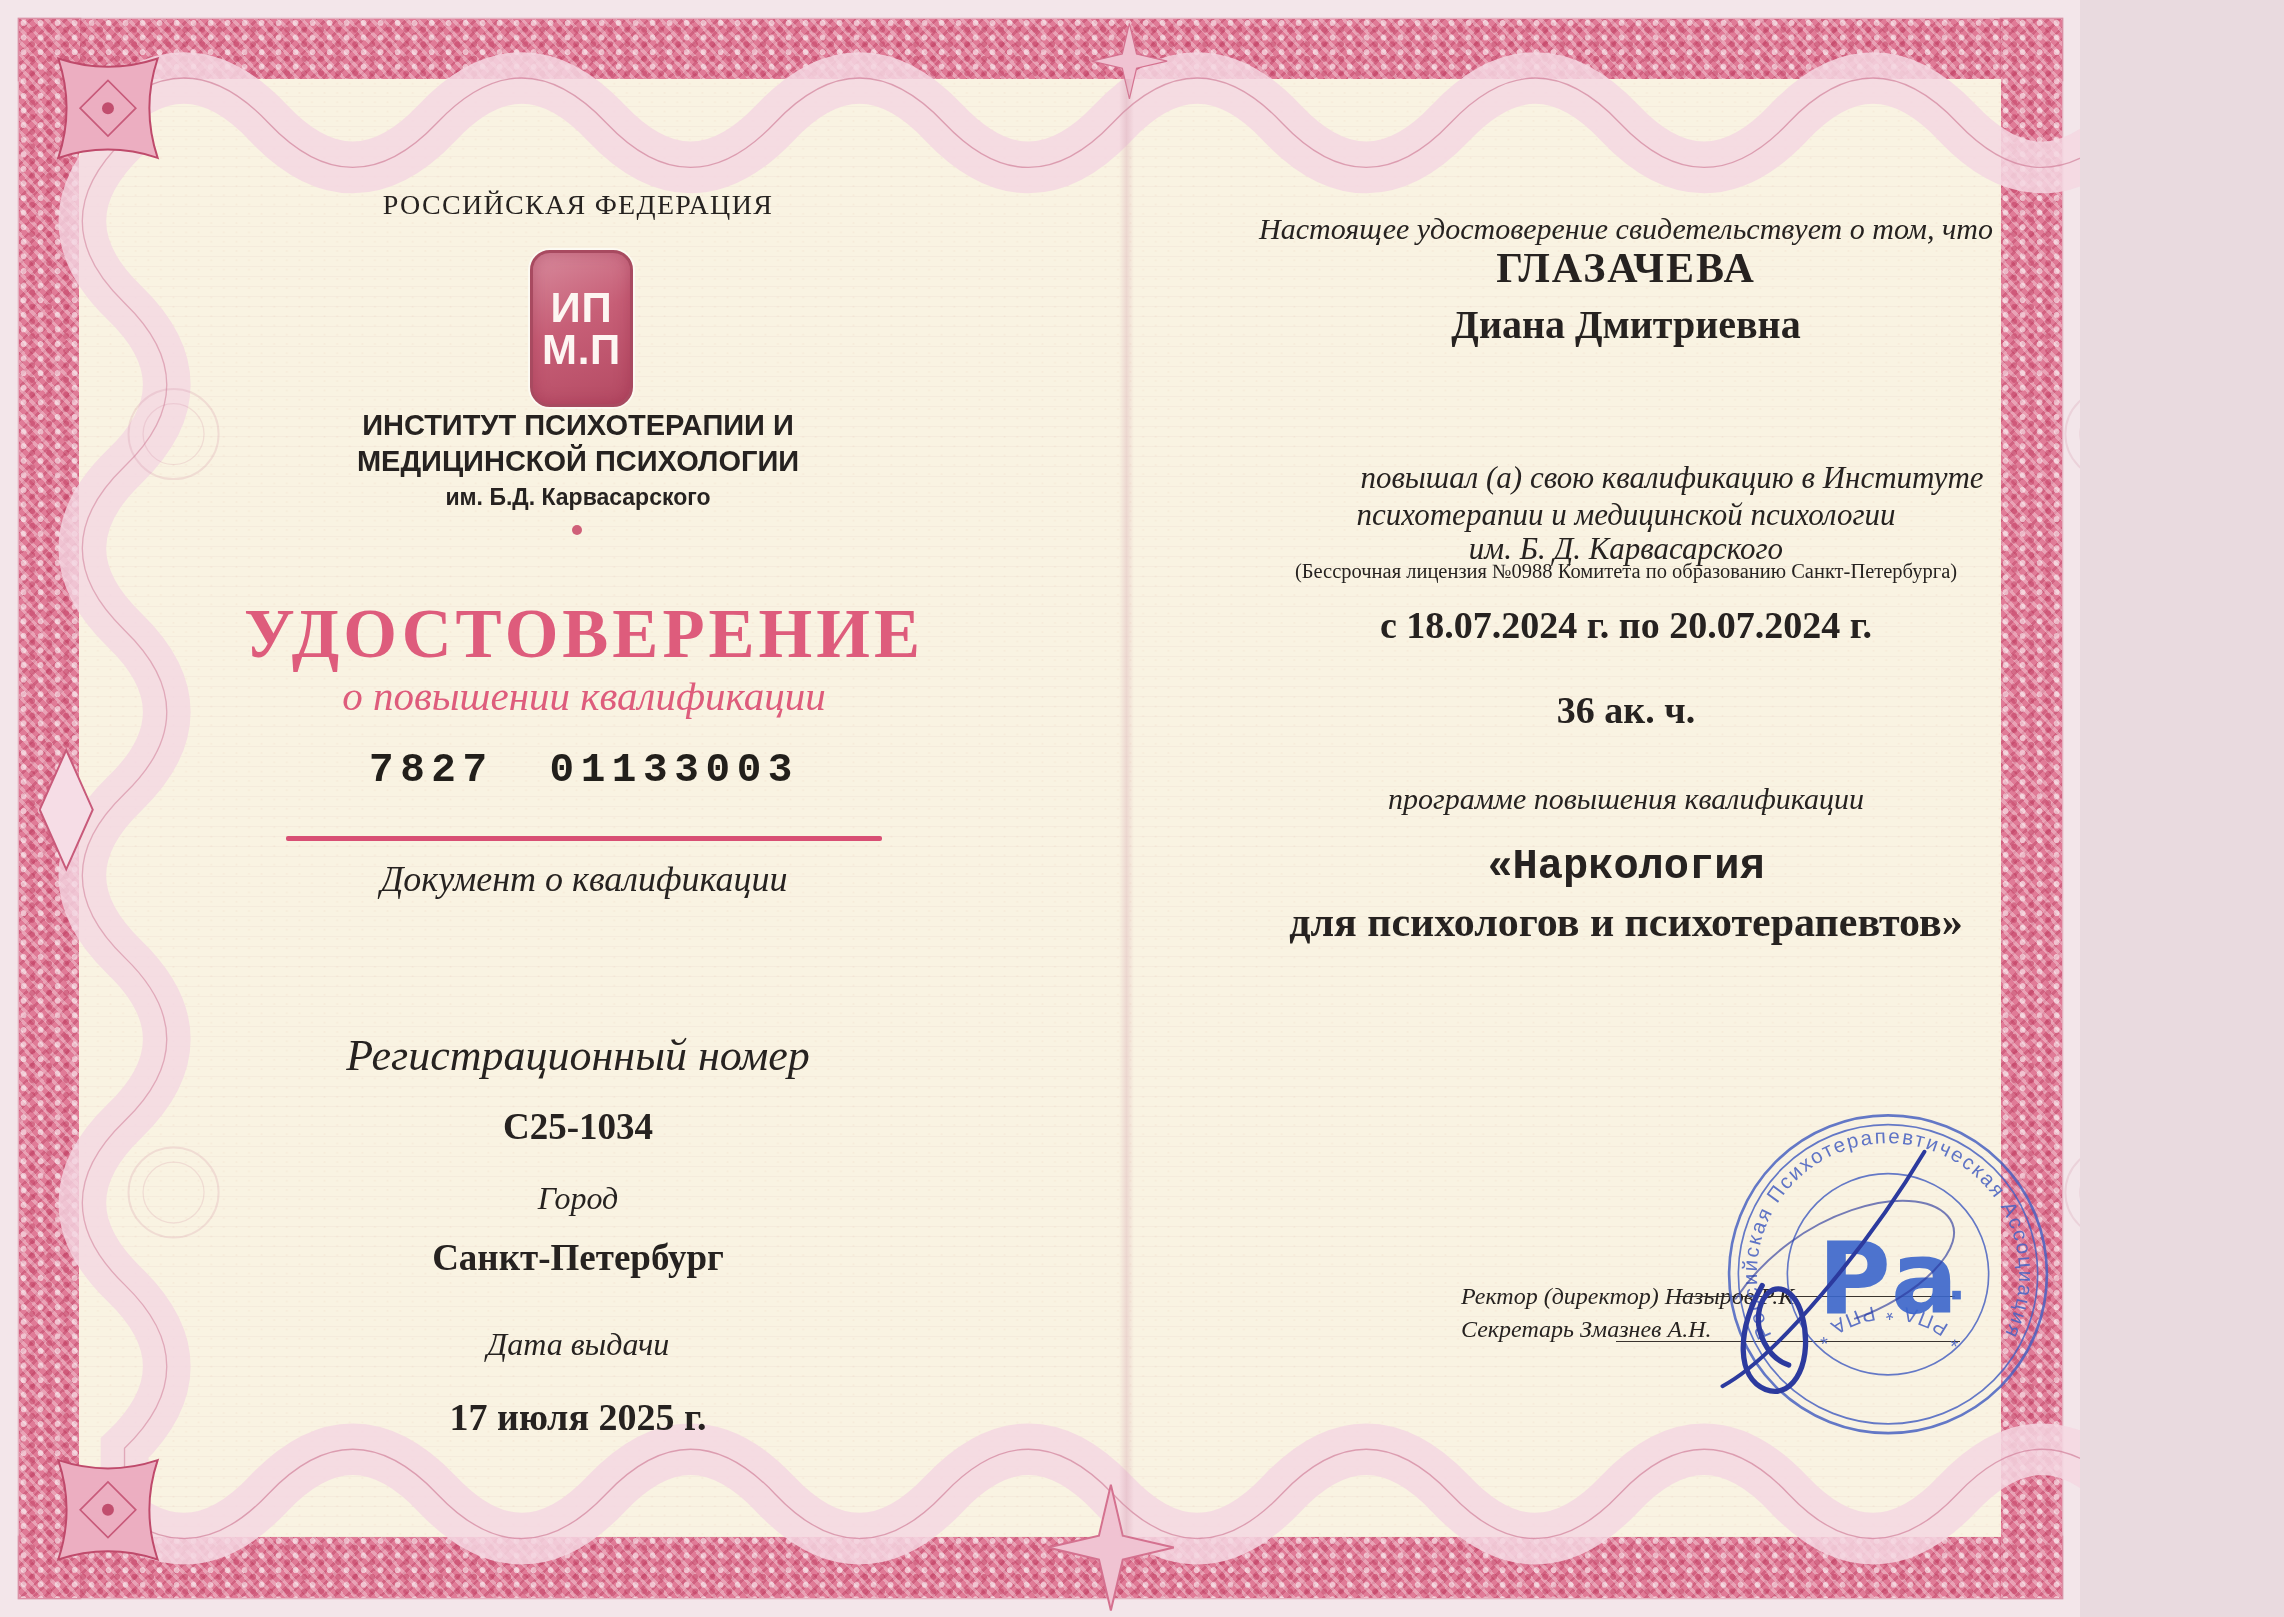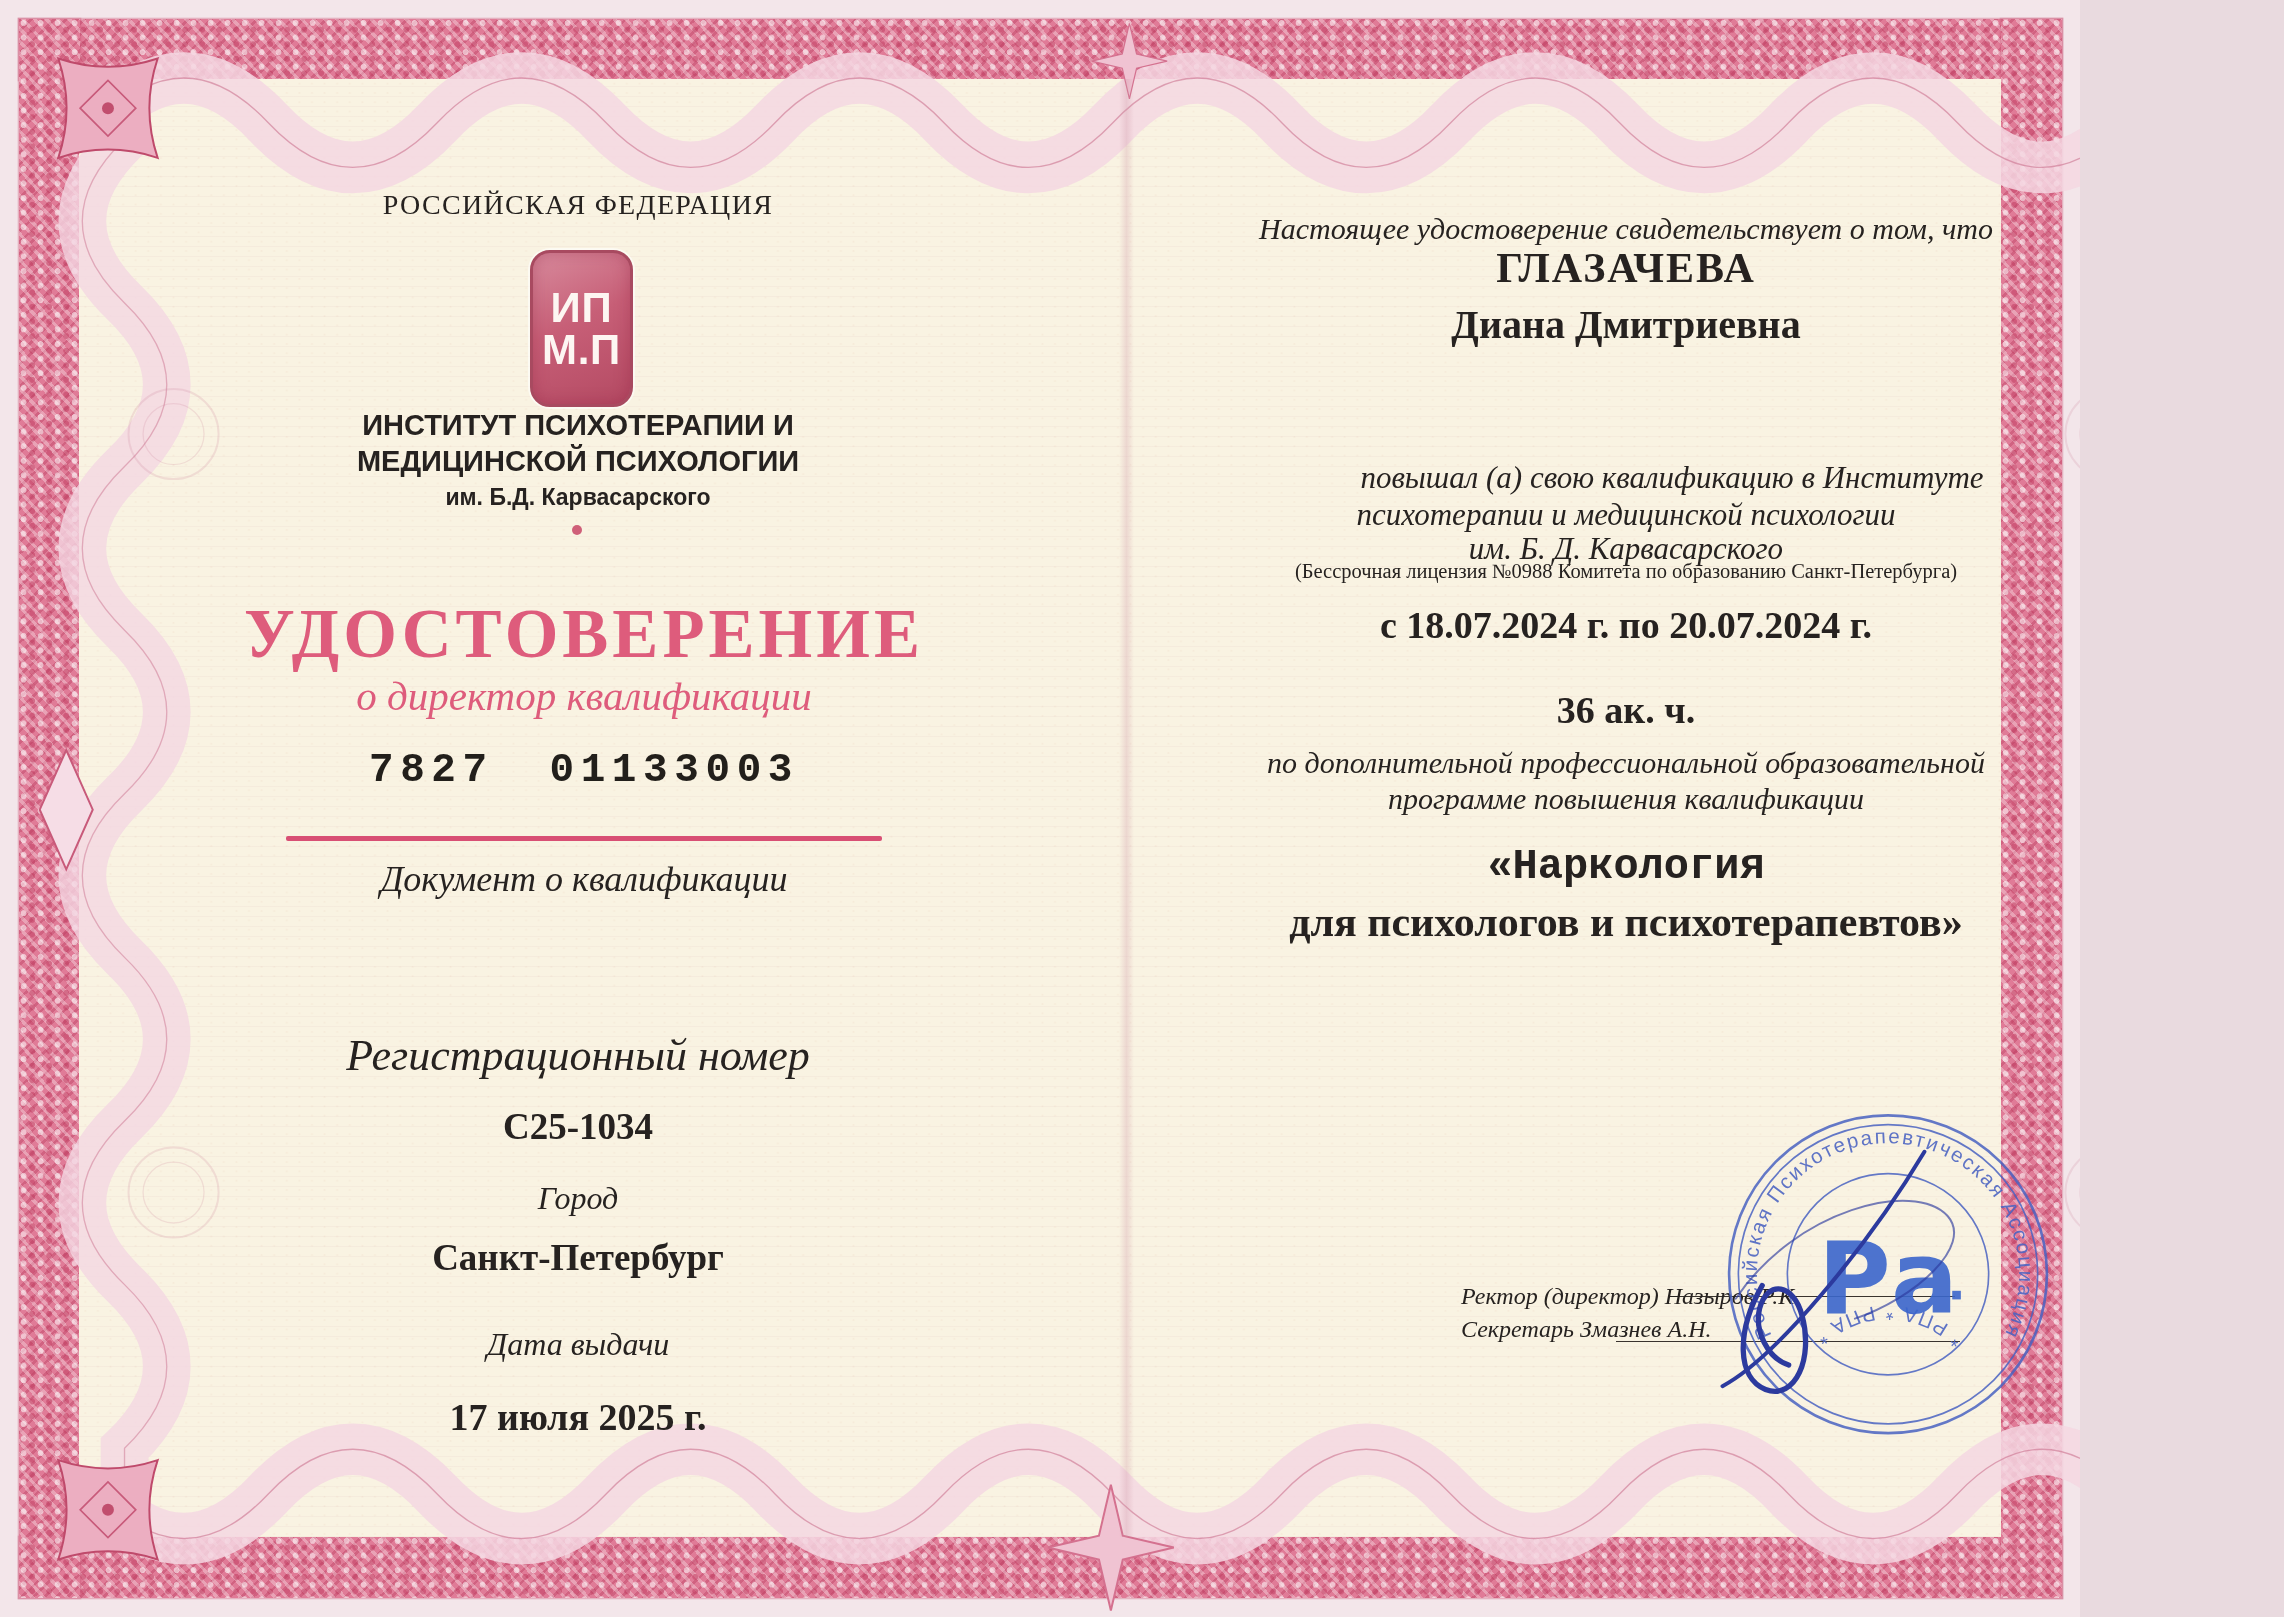--- a/index.html
+++ b/index.html
@@ -138,21 +138,21 @@
     <div>ИП</div>
     <div>М.П</div>
   </div>
 
   <div class="tx sans bold" style="left:578px;top:409px;font-size:29px;">ИНСТИТУТ ПСИХОТЕРАПИИ И</div>
   <div class="tx sans bold" style="left:578px;top:445px;font-size:29px;">МЕДИЦИНСКОЙ ПСИХОЛОГИИ</div>
   <div class="tx sans bold" style="left:578px;top:484px;font-size:23px;">им. Б.Д. Карвасарского</div>
   <div class="inst-dot"></div>
 
   <div class="tx bold pink" style="left:584px;top:595px;font-size:69px;letter-spacing:4px;">УДОСТОВЕРЕНИЕ</div>
-  <div class="tx ital pink" style="left:584px;top:672px;font-size:41px;">о директор квалификации</div>
+  <div class="tx ital pink" style="left:584px;top:672px;font-size:41px;">о повышении квалификации</div>
 
   <div class="tx" style="left:584px;top:747px;z-index:6;">
     <span class="mono bold" style="font-size:41px;letter-spacing:6.6px;color:#221f1b;">7827</span>
     <span class="mono bold" style="font-size:41px;letter-spacing:6.6px;color:#221f1b;margin-left:53px;">01133003</span>
   </div>
 
   <div class="rule"></div>
 
   <div class="tx ital" style="left:584px;top:858px;font-size:36px;">Документ о квалификации</div>
 
@@ -170,21 +170,20 @@
   <div class="tx bold" style="left:1626px;top:301px;font-size:40px;">Диана Дмитриевна</div>
 
   <div class="tx ital" style="left:1672px;top:460px;font-size:31px;">повышал (а) свою квалификацию в Институте</div>
   <div class="tx ital" style="left:1626px;top:497px;font-size:31px;">психотерапии и медицинской психологии</div>
   <div class="tx ital" style="left:1626px;top:531px;font-size:31px;">им. Б. Д. Карвасарского</div>
   <div class="tx" style="left:1626px;top:560px;font-size:20.5px;">(Бессрочная лицензия №0988 Комитета по образованию Санкт-Петербурга)</div>
 
   <div class="tx bold" style="left:1626px;top:603px;font-size:38px;">с 18.07.2024 г. по 20.07.2024 г.</div>
   <div class="tx bold" style="left:1626px;top:688px;font-size:38px;">36 ак. ч.</div>
 
-  <div class="tx ital" style="left:1626px;top:746px;font-size:30px;">по дополнительной профессиональной образовательной</div>
   <div class="tx ital" style="left:1626px;top:782px;font-size:30px;">программе повышения квалификации</div>
 
   <div class="tx bold" style="left:1626px;top:843px;font-size:42px;font-family:Liberation Mono, monospace;">«Наркология</div>
   <div class="tx bold" style="left:1626px;top:898px;font-size:42px;">для психологов и психотерапевтов»</div>
 
   <div class="lx ital" style="left:1461px;top:1271px;font-size:24px;margin-top:12px;">Ректор (директор) Назыров Р.К.</div>
   <div class="sig-line" style="left:1669px;top:1296px;width:286px;"></div>
   <div class="lx ital" style="left:1461px;top:1316px;font-size:24px;">Секретарь Змазнев А.Н.</div>
   <div class="sig-line" style="left:1616px;top:1341px;width:344px;"></div>
 

